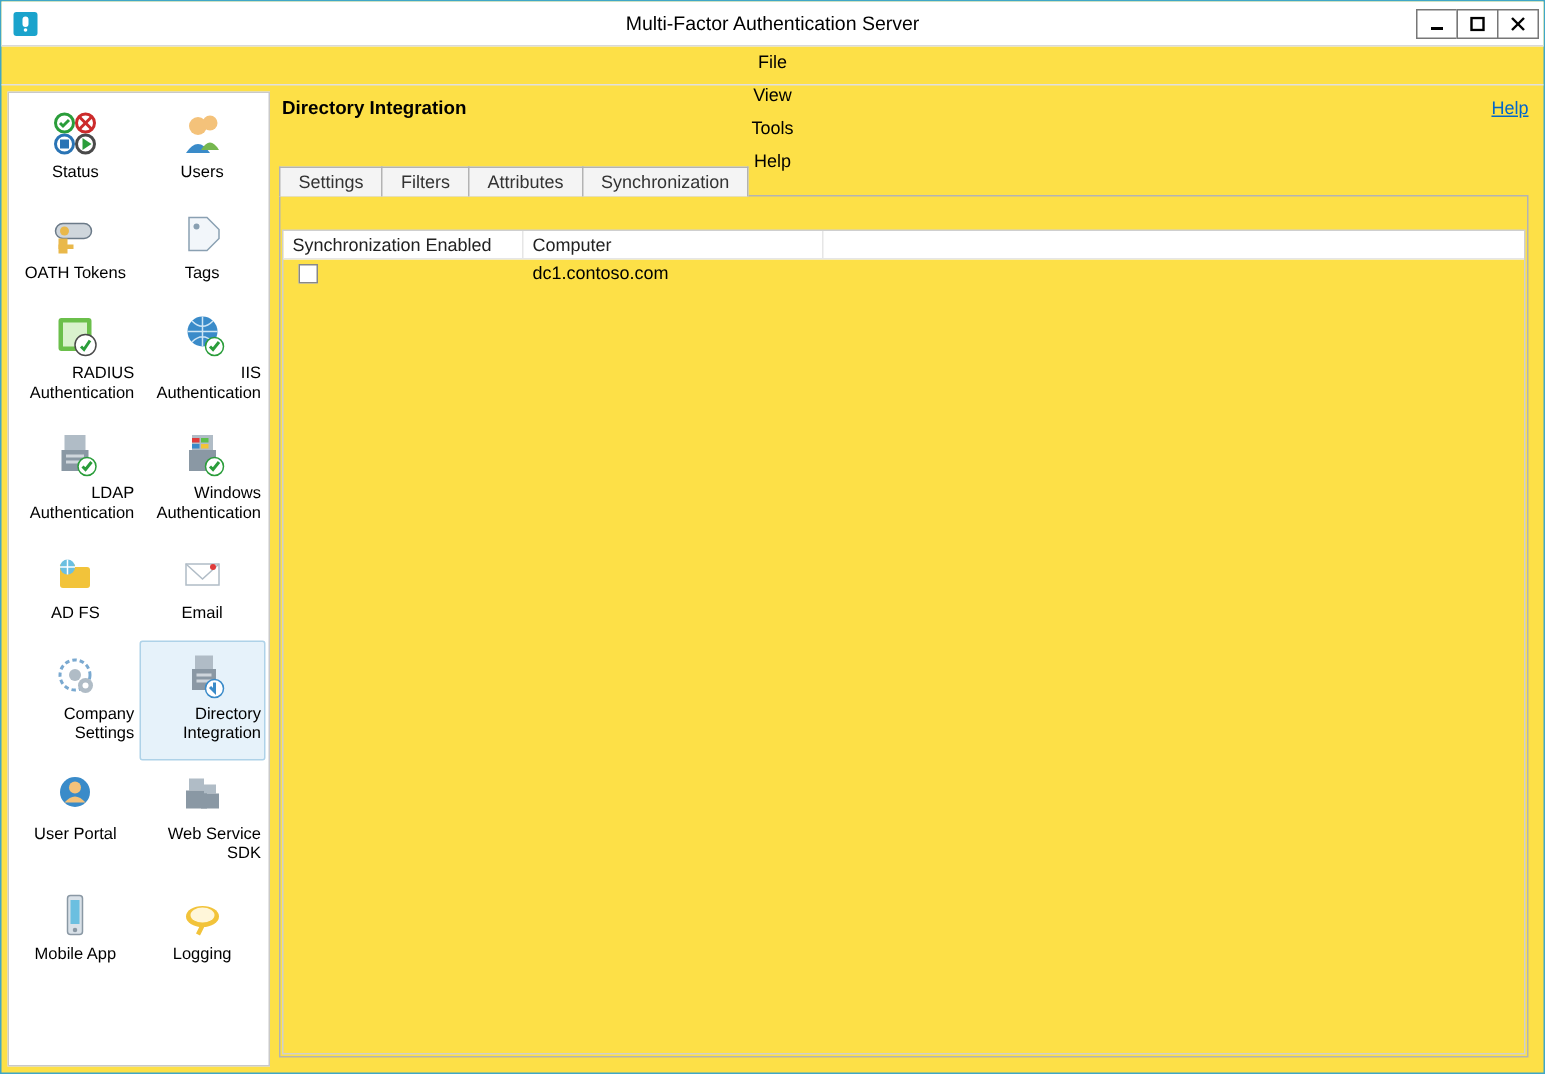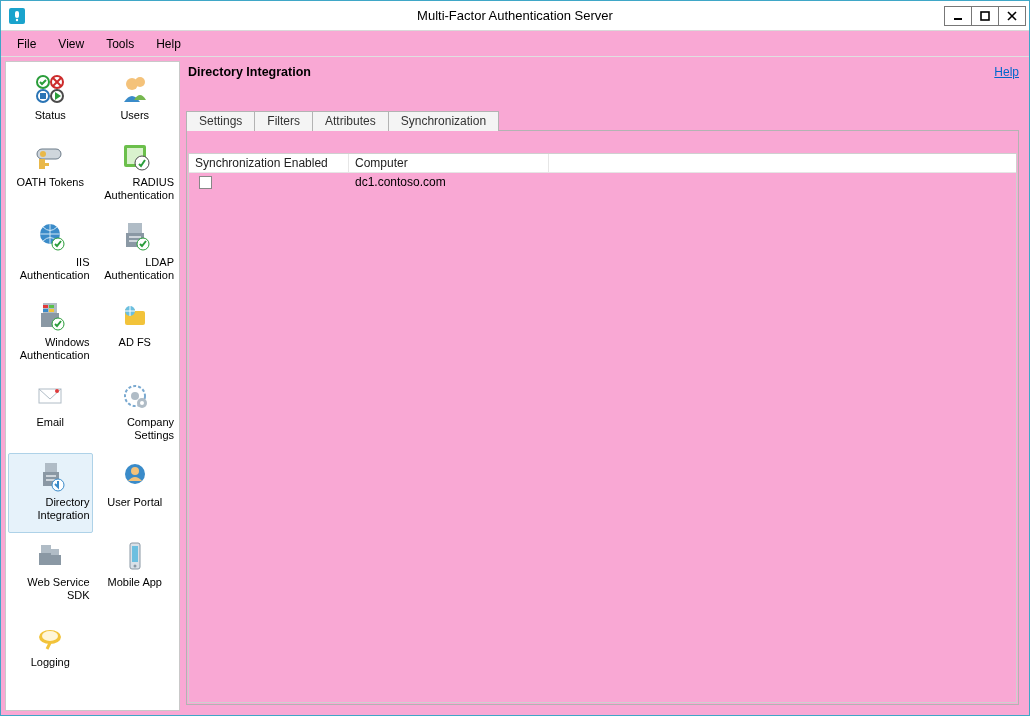--- a/index.html
+++ b/index.html
@@ -1,24 +1,24 @@
 <!DOCTYPE html>
 <html><head>
 <meta charset="utf-8">
 <style>
   * { box-sizing: border-box; }
   html, body { margin: 0; padding: 0; font-family: "Segoe UI", Tahoma, sans-serif; font-size: 12px; color: #000; }
-  .window { width: 1030px; height: 716px; border: 1px solid #3fa7c7; background: #f9a8d4; display: flex; flex-direction: column; }
+  .window { width: 1030px; height: 716px; border: 1px solid #3fa7c7; background: #fde047; display: flex; flex-direction: column; }
   .titlebar { height: 30px; background: #fff; display: flex; align-items: center; position: relative; border-bottom: 1px solid #d9d9d9; }
   .titlebar .app-icon { width: 24px; height: 24px; margin-left: 4px; display:flex; align-items:center; justify-content:center; }
   .titlebar .title { position: absolute; left: 0; right: 0; text-align: center; font-size: 13px; }
   .win-controls { margin-left: auto; display: flex; height: 22px; align-items:center; margin-right:3px;}
   .win-btn { width: 28px; height: 20px; border: 1px solid #777; background: #fff; display:flex; align-items:center; justify-content:center; margin-left: -1px; cursor: default;}
   .win-btn:first-child{margin-left:0;}
-  .menubar { height: 26px; display: flex; align-items: center; padding: 0 6px; gap: 2px; border-bottom: 1px solid #e0e0e0; }
+  .menubar { height: 26px; display: flex; align-items: center; padding: 0 6px; gap: 2px; border-bottom: 1px solid #e0e0e0; flex-direction: column; }
   .menu-item { padding: 3px 10px; cursor: default; }
   .body { flex: 1; display: flex; padding: 4px; gap: 4px; min-height: 0; }
   .sidebar { width: 175px; border: 1px solid #c9c9c9; background: #fff; padding: 4px 2px; overflow: hidden; }
   .side-grid { display: grid; grid-template-columns: 1fr 1fr; }
   .side-item { display: flex; flex-direction: column; align-items: center; justify-content: flex-start; text-align: right; font-size: 11px; line-height: 13px; padding: 4px 2px 10px 2px; cursor: default; border: 1px solid transparent; border-radius:2px;}
   .side-item.selected { background: #e6f2fa; border: 1px solid #aed2e8; }
   .side-item .ic { width: 36px; height: 36px; display: flex; align-items: center; justify-content: center; margin-bottom: 2px; }
   .main { flex: 1; display: flex; flex-direction: column; min-width: 0; padding: 2px 6px 6px 2px;}
   .main-header { display: flex; align-items: center; justify-content: space-between; padding: 2px 0 4px 2px; }
   .main-title { font-weight: bold; font-size: 12.5px; }
@@ -114,20 +114,29 @@
                 <circle cx="10" cy="15" r="3" fill="#e9b84a"></circle>
                 <rect x="6" y="20" width="6" height="10" fill="#e9b84a"></rect>
                 <rect x="6" y="24" width="10" height="3" fill="#e9b84a"></rect>
               </svg>
             </div>
             <span>OATH Tokens</span>
           </div>
           <div class="side-item">
             <div class="ic">
               <svg width="34" height="34">
+                <path d="M8 6 h12 l8 8 v6 l-8 8 h-12 z" fill="#f2f6fa" stroke="#8aa0b2"></path>
+                <circle cx="13" cy="12" r="2" fill="#8aa0b2"></circle>
+              </svg>
+            </div>
+            <span>Tags</span>
+          </div>
+          <div class="side-item">
+            <div class="ic">
+              <svg width="34" height="34">
                 <rect x="6" y="6" width="22" height="22" rx="2" fill="#6bbf4b"></rect>
                 <rect x="9" y="9" width="16" height="16" fill="#d9f2cd"></rect>
                 <circle cx="24" cy="24" r="7" fill="#fff" stroke="#4a4a4a"></circle>
                 <polyline points="21,25 23,27 27,21" fill="none" stroke="#2a9d3a" stroke-width="2"></polyline>
               </svg>
             </div>
             <span>RADIUS Authentication</span>
           </div>
           <div class="side-item">
             <div class="ic">

